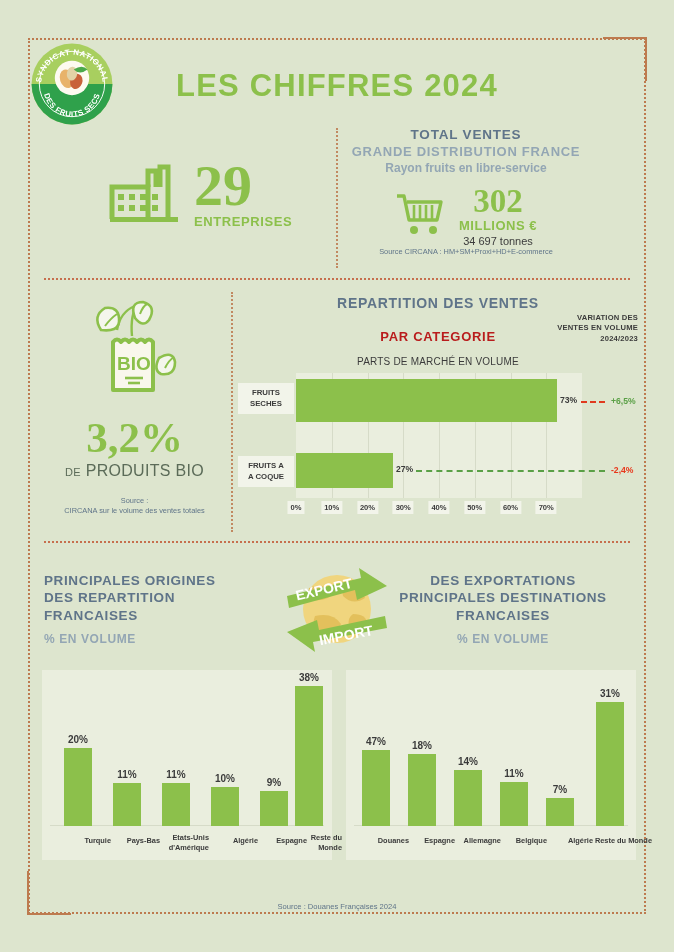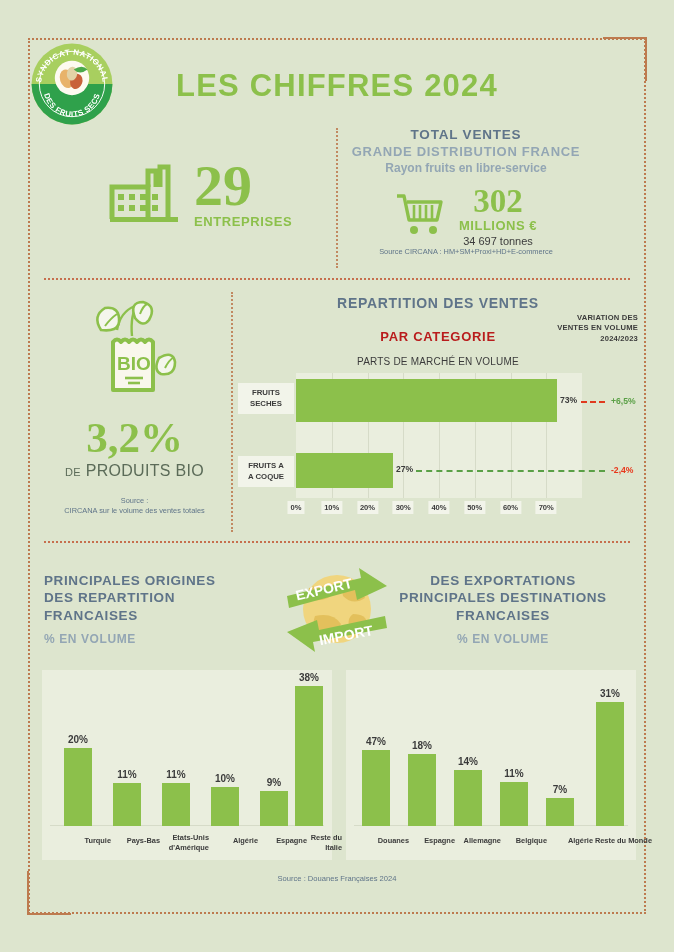--- a/index.html
+++ b/index.html
@@ -84,21 +84,21 @@
   .sec-t{font-size:13.5px;font-weight:bold;color:#5f7489;letter-spacing:.6px;line-height:1.28;}
   .sec-sub{font-size:12px;font-weight:bold;color:#93a6b4;letter-spacing:.6px;margin-top:8px;}
   .globe{position:absolute;left:283px;top:566px;width:108px;height:86px;}
 
   .bchart{position:absolute;background:#eaeede;}
   .bchart .baseline{position:absolute;left:8px;right:8px;bottom:34px;border-top:1px solid #d6dbc8;}
   .bcol{position:absolute;bottom:34px;width:28px;background:#8cc04b;}
   .bcol-v{position:absolute;width:60px;text-align:center;font-size:10px;font-weight:bold;color:#3b3b3b;}
   .bcol-l{position:absolute;bottom:6px;width:66px;text-align:right;font-size:7.4px;font-weight:bold;color:#3b3b3b;line-height:1.35;}
 
-  .foot-src{position:absolute;left:0;right:0;top:874px;text-align:center;font-size:7.6px;color:#5f7489;}
+  .foot-src{position:absolute;left:0;right:0;top:902px;text-align:center;font-size:7.6px;color:#5f7489;}
 </style>
 </head>
 <body>
 
 <div class="page">
 
   <div class="frame">
     <div class="d-top"></div>
       <div class="d-bottom"></div>
     <div class="d-left"></div>
@@ -345,21 +345,21 @@
     <div class="bcol" style="left:218px;height:35px;"></div>
     <div class="bcol-v" style="left:202px;bottom:72px;">9%</div>
     <div class="bcol-l" style="left:199px;bottom:14px;">
       <div>Espagne</div>
     </div>
 
     <div class="bcol" style="left:253px;height:140px;"></div>
     <div class="bcol-v" style="left:237px;bottom:177px;">38%</div>
     <div class="bcol-l" style="left:234px;bottom:7px;">
       <div>Reste du</div>
-      <div>Italie</div>
+      <div>Monde</div>
     </div>
   </div>
 
   <div class="bchart" style="left:346px;top:670px;width:290px;height:190px;">
     <div class="baseline"></div>
 
     <div class="bcol" style="left:16px;height:76px;"></div>
     <div class="bcol-v" style="left:0px;bottom:113px;">47%</div>
     <div class="bcol-l" style="left:-3px;bottom:14px;">
       <div>Douanes</div>

